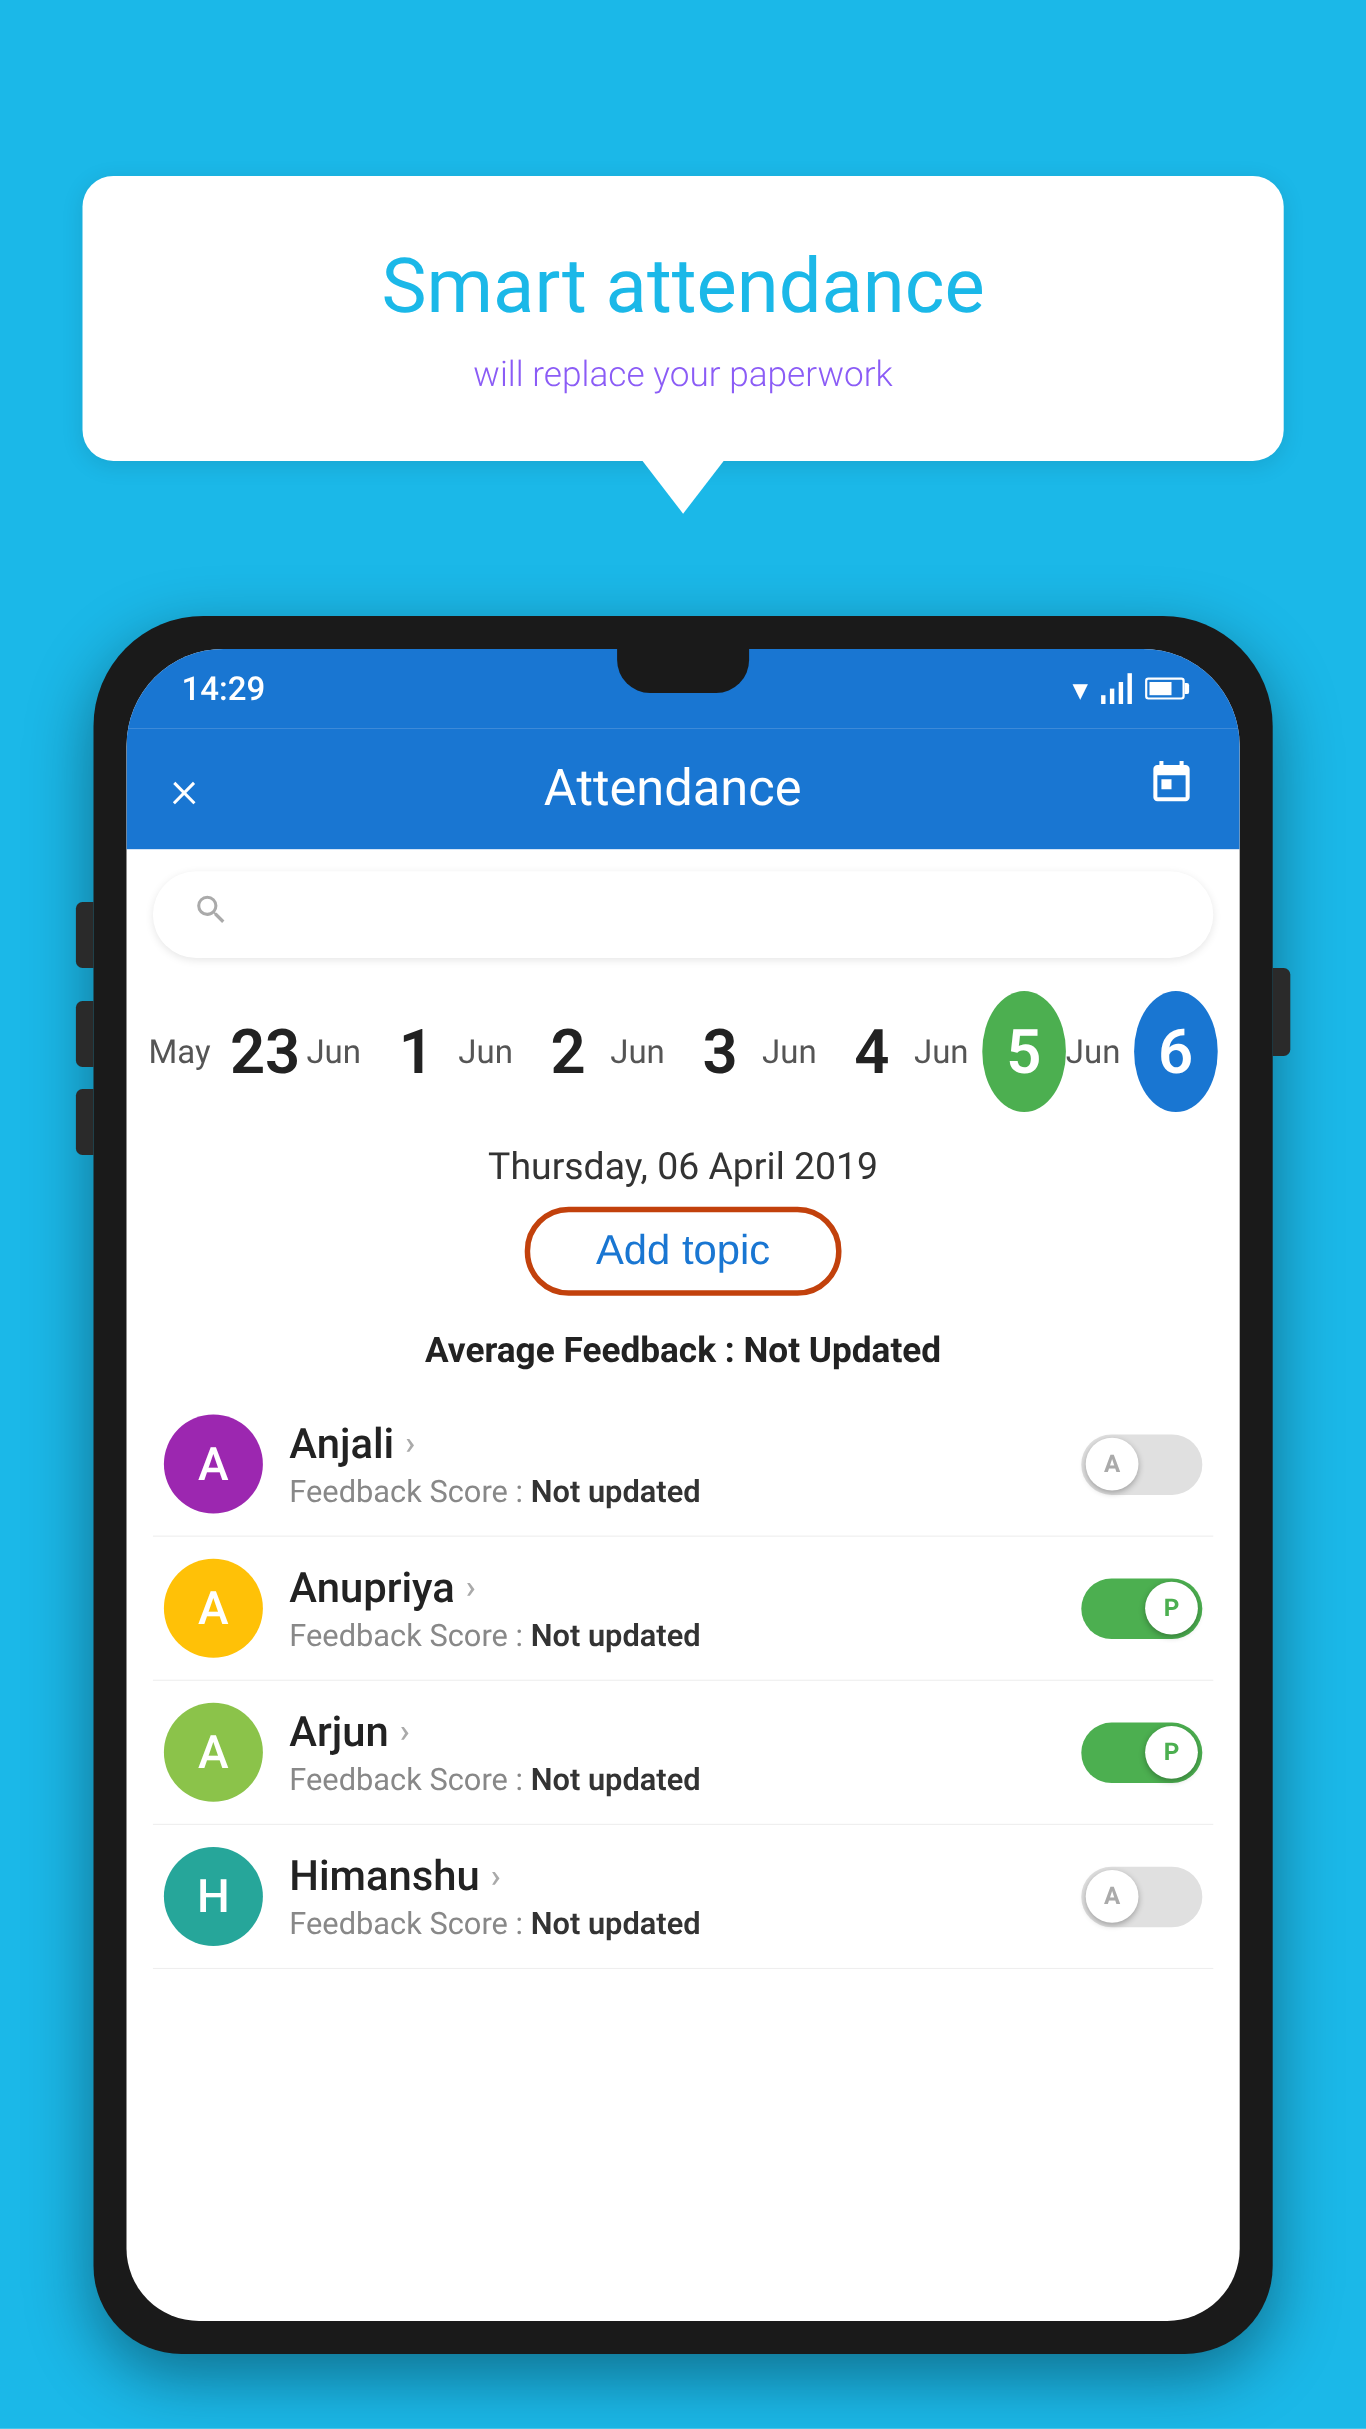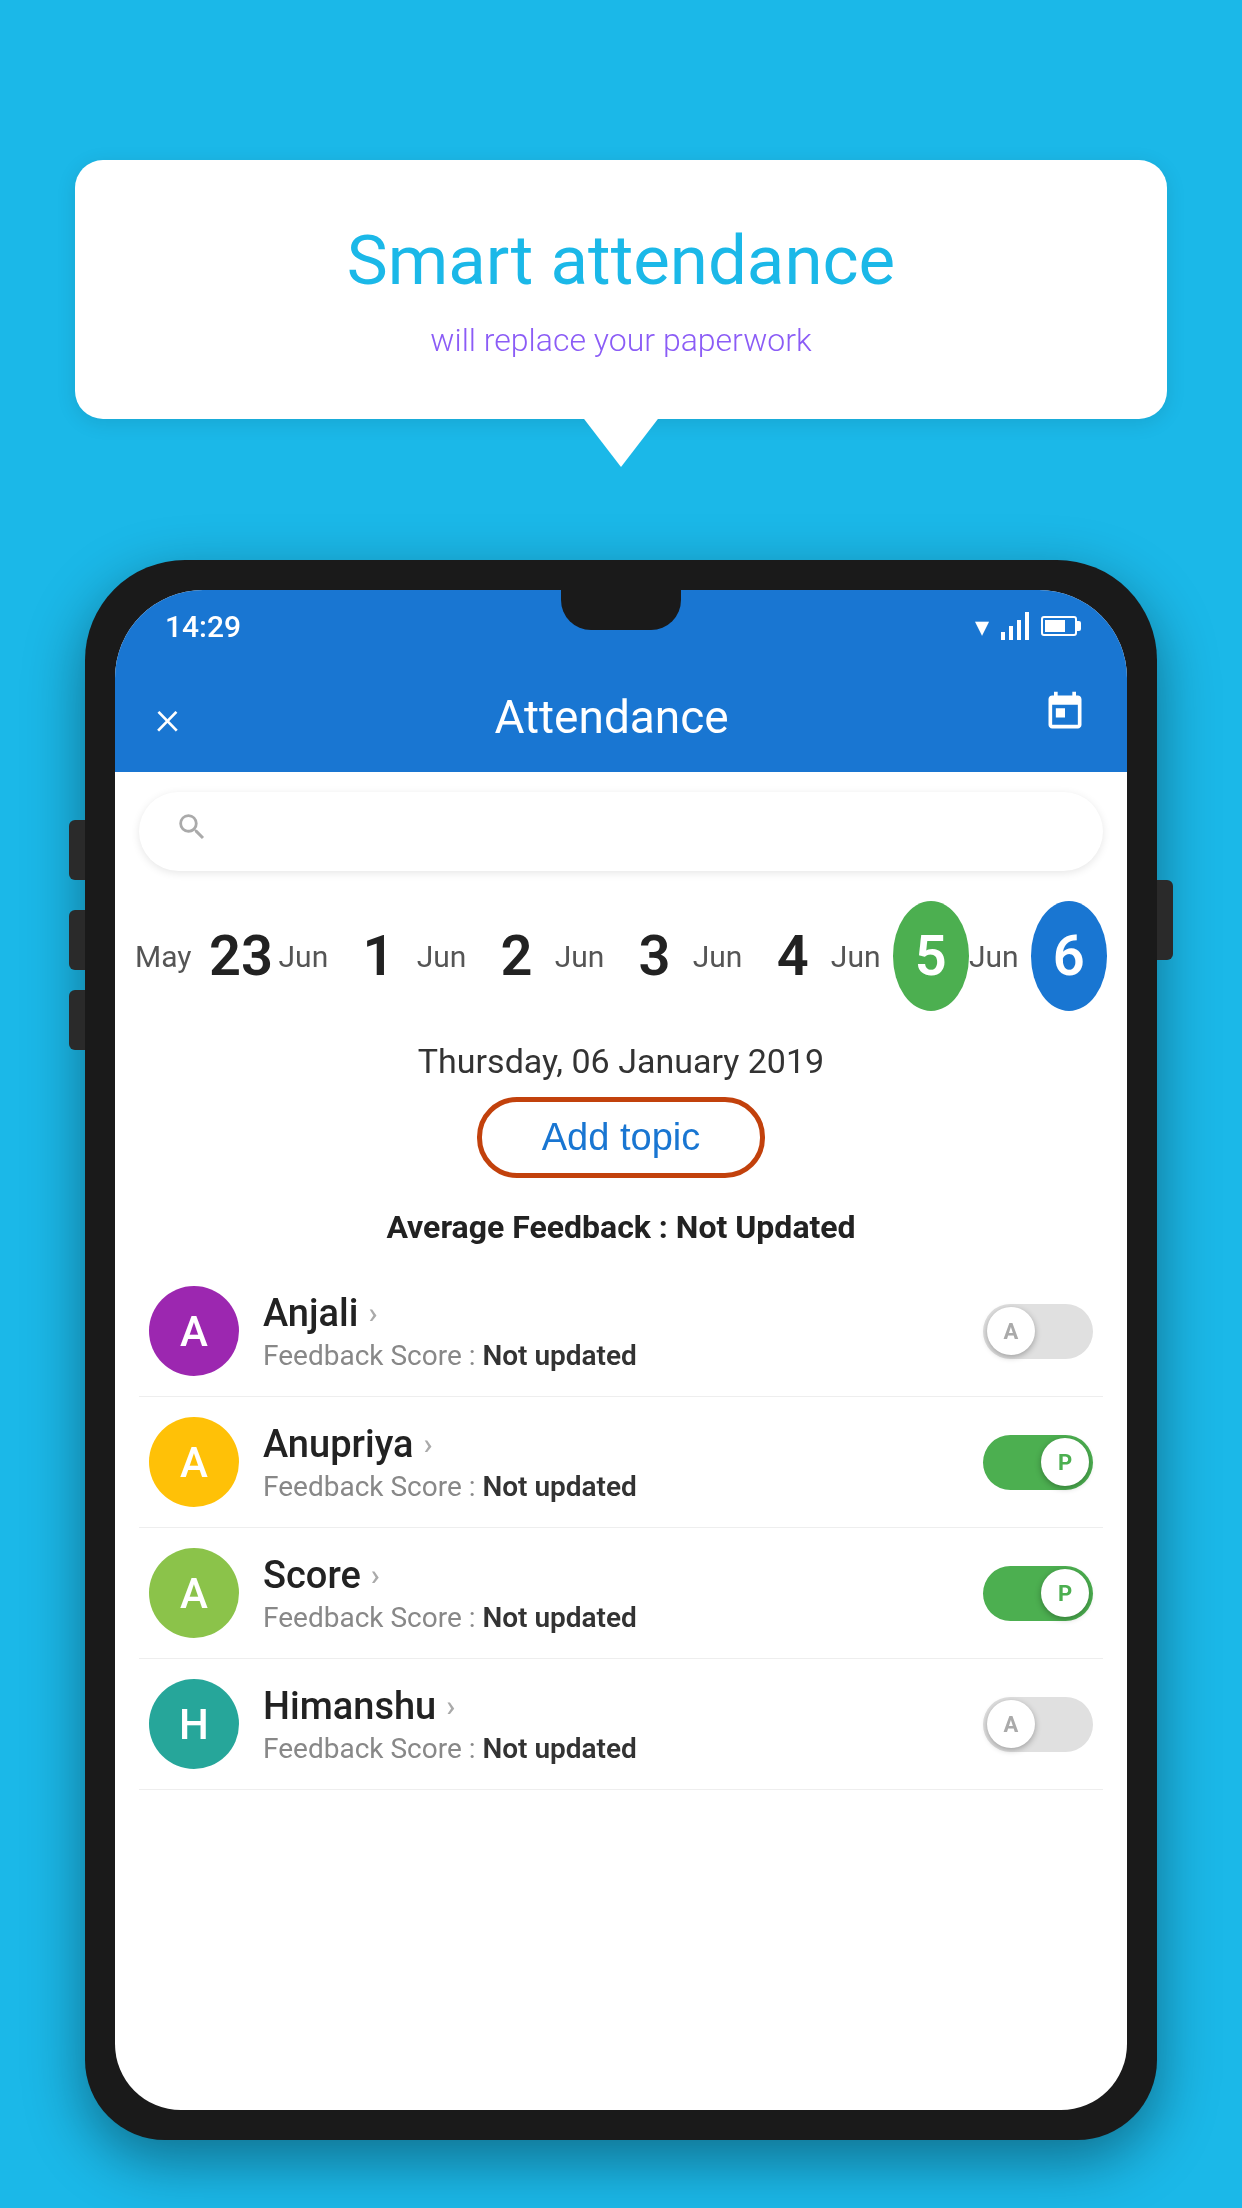--- a/index.html
+++ b/index.html
@@ -458,21 +458,21 @@
         <div class="date-item">
           <span class="date-month">Jun</span>
           <span class="date-day today">5</span>
         </div>
         <div class="date-item">
           <span class="date-month">Jun</span>
           <span class="date-day selected">6</span>
         </div>
       </div>
 
-      <div class="date-label">Thursday, 06 January 2019</div>
+      <div class="date-label">Thursday, 06 April 2019</div>
 
       <button class="add-topic-btn">Add topic</button>
 
       <div class="avg-feedback">
         <span>Average Feedback : </span><span>Not Updated</span>
       </div>
 
       <div class="student-list">
 
         <div class="student-item">
@@ -504,21 +504,21 @@
           </div>
           <div class="toggle-switch on">
             <div class="toggle-knob on-knob">P</div>
           </div>
         </div>
 
         <div class="student-item">
           <div class="student-avatar av-green-light">A</div>
           <div class="student-info">
             <div class="student-name">
-              <span>Score</span>
+              <span>Arjun</span>
               <span class="chevron">›</span>
             </div>
             <div class="student-score">
               Feedback Score : <span>Not updated</span>
             </div>
           </div>
           <div class="toggle-switch on">
             <div class="toggle-knob on-knob">P</div>
           </div>
         </div>

